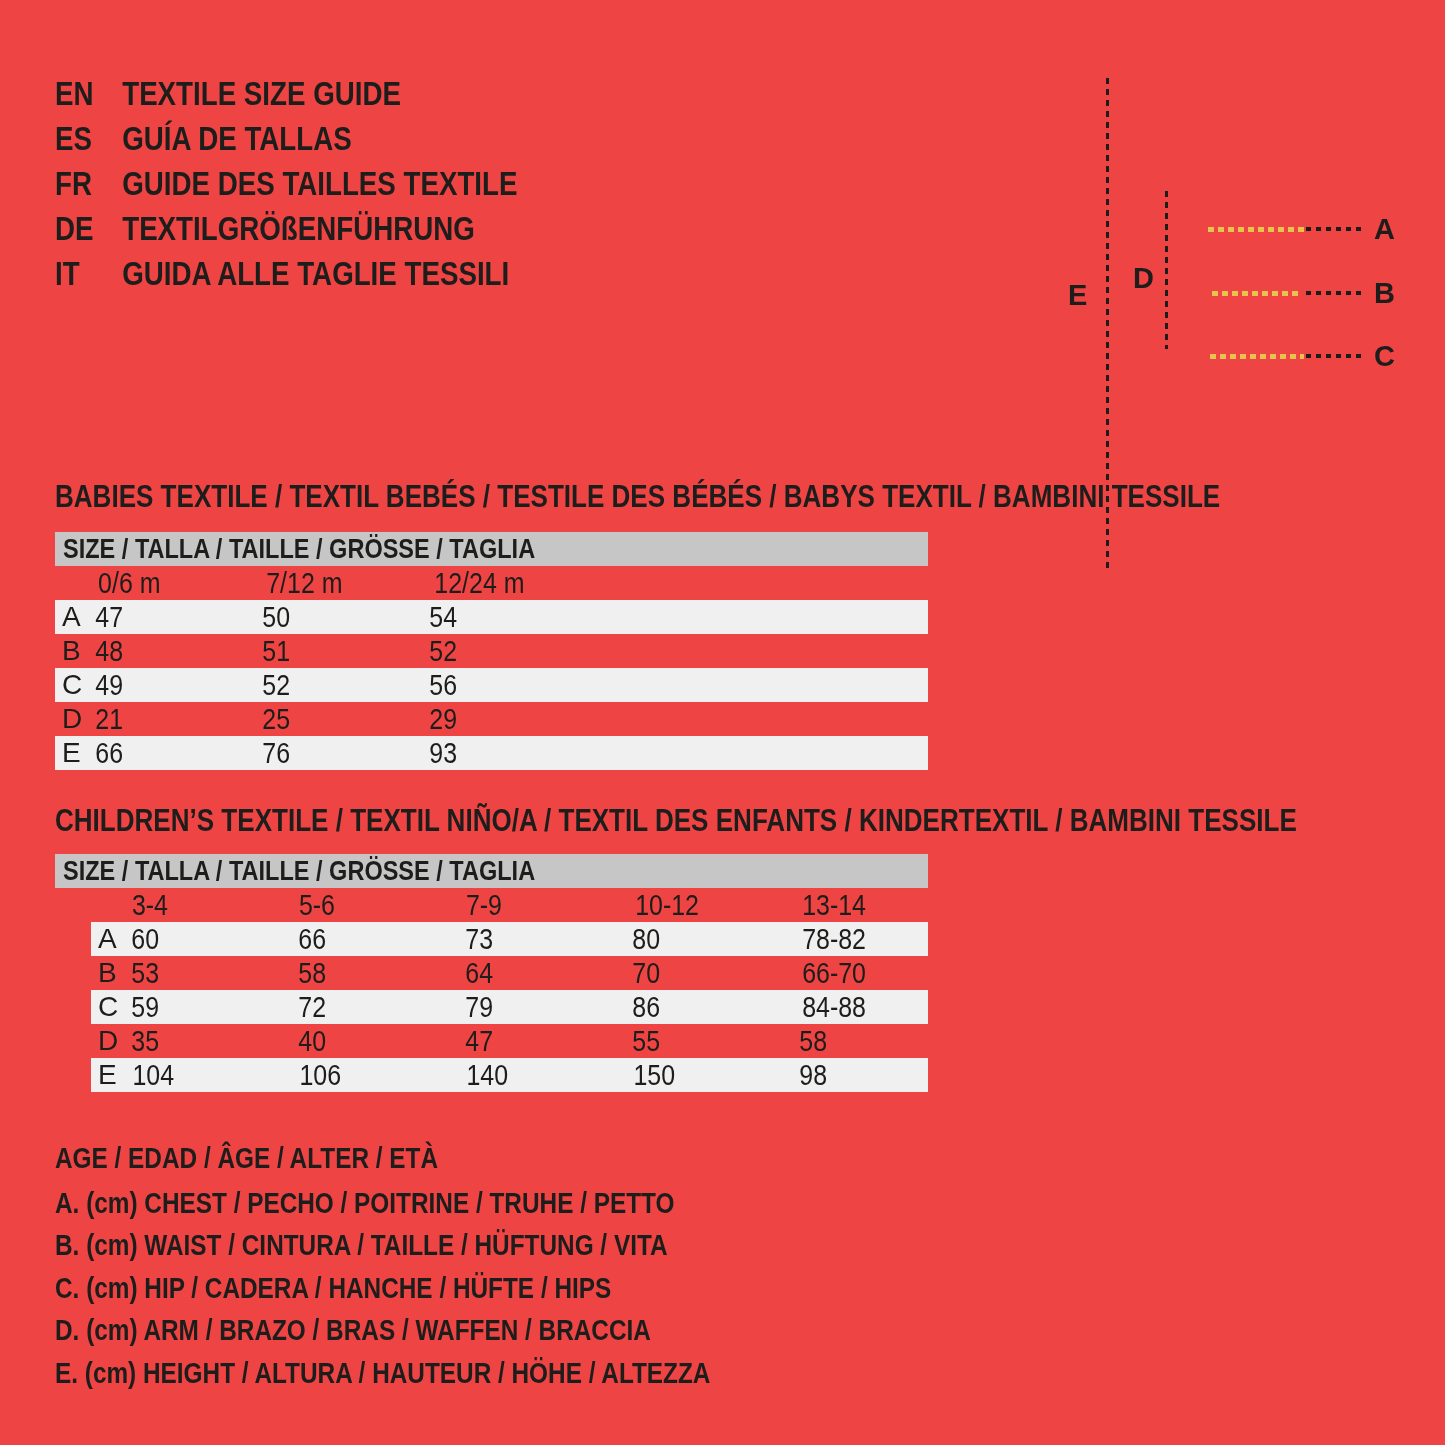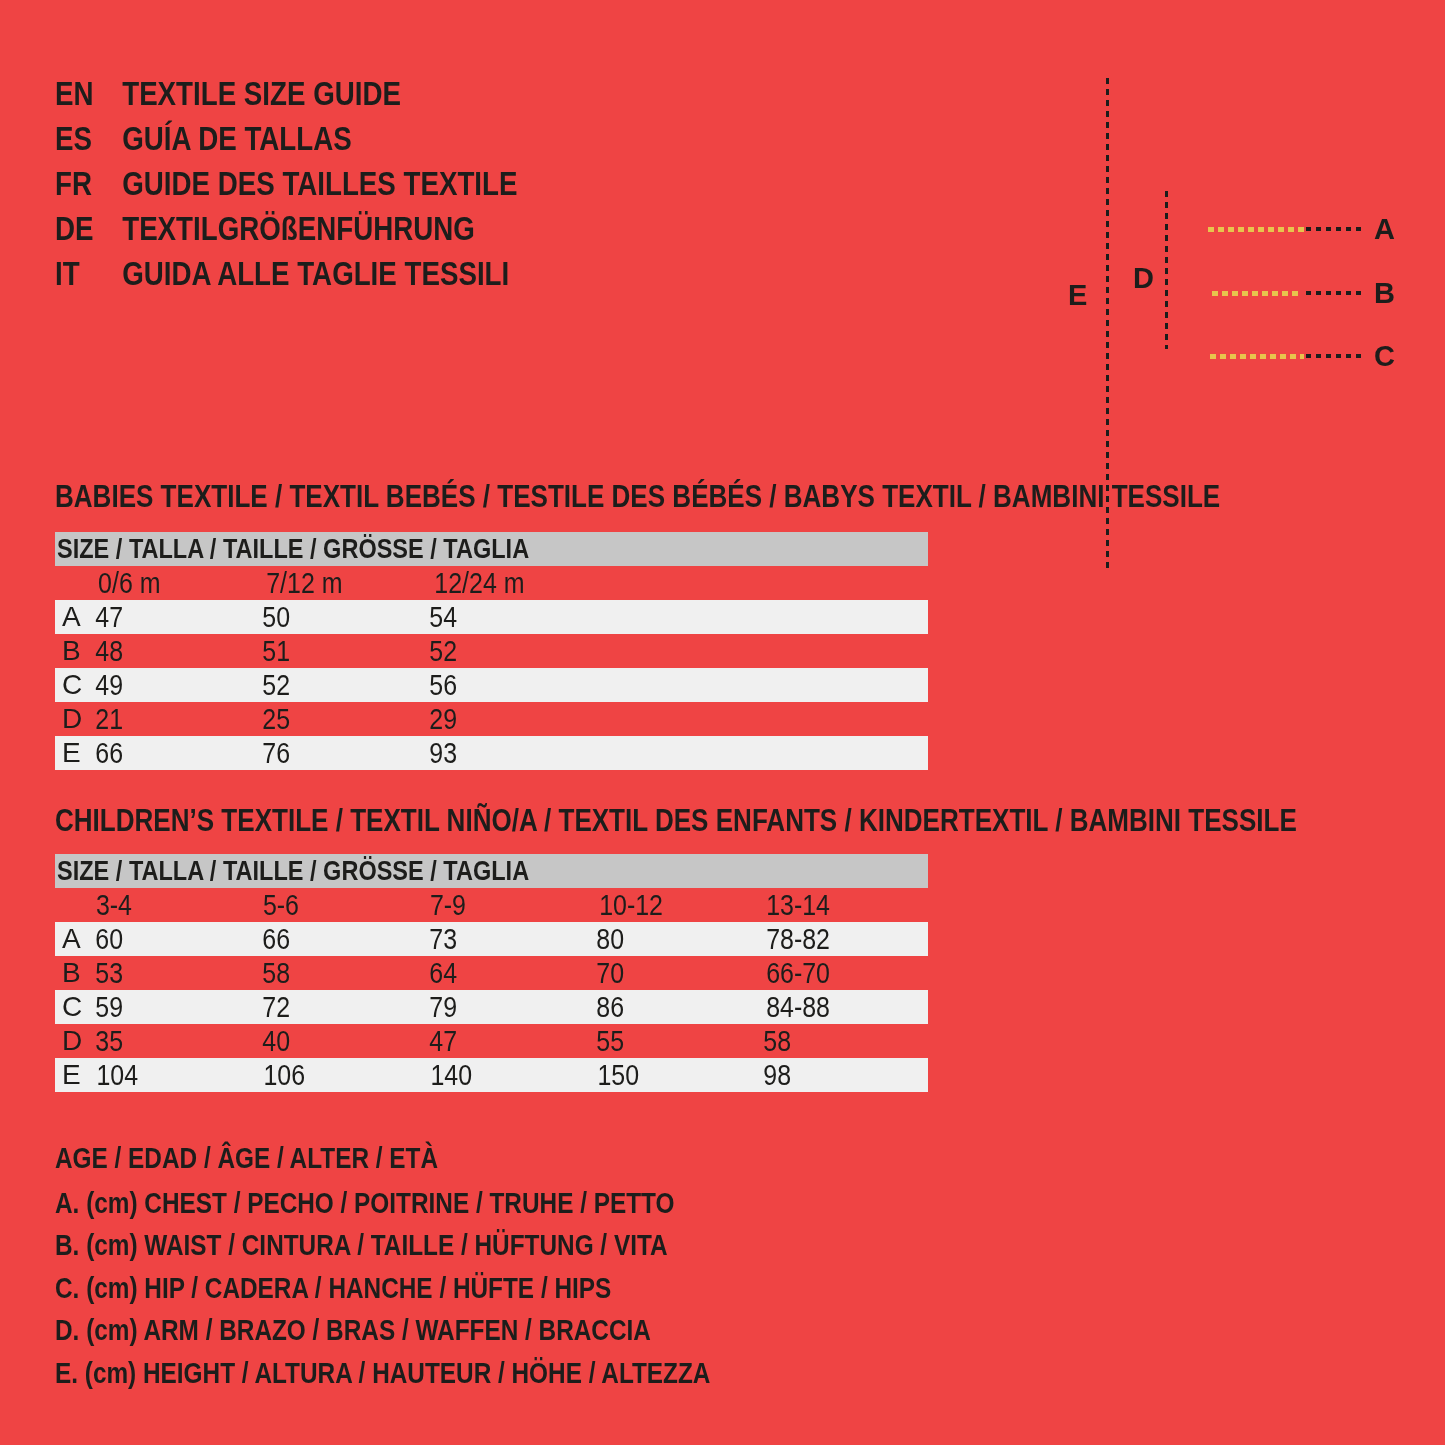--- a/index.html
+++ b/index.html
@@ -24,25 +24,25 @@
             background:repeating-linear-gradient(to bottom,#1d1d1b 0 6px,transparent 6px 11px); }
   .h-dots-yellow { position:absolute; height:5px;
             background:repeating-linear-gradient(to right,#e8c44d 0 6px,transparent 6px 10px); }
   .h-dots-black { position:absolute; height:4px;
             background:repeating-linear-gradient(to right,#1d1d1b 0 5px,transparent 5px 10px); }
   .m-label { position:absolute; font-size:29px; font-weight:700; line-height:28px; }
 
   
   .section-heading { position:absolute; left:55px; font-size:31px; font-weight:700; line-height:30px; }
   .size-table { position:absolute; left:55px; width:873px; }
-  .size-bar { height:34px; background:#c6c6c6; display:flex; align-items:center; padding-left:2px;
+  .size-bar { height:34px; background:#c6c6c6; display:flex; align-items:center; padding-left:8px;
               font-size:28px; font-weight:700; }
   .grid-row { display:grid; height:34px; align-items:center; font-size:29px; font-weight:400; }
   .grid-babies { grid-template-columns:38px 167px 167px 167px auto; }
-  .grid-children { grid-template-columns:38px 167px 167px 167px 167px 167px auto; }
+  .grid-children { grid-template-columns:38px 167px 167px 167px 167px 167px auto;margin-left:36px; }
   .stripe { background:#f0f0f0; }
   .cell { text-align:left; }
   .rowlab { text-align:left; padding-left:7px; font-size:28px; }
 
   
   .legend-line { position:absolute; left:55px; font-size:29px; font-weight:700; line-height:30px; }
 </style>
 </head>
 <body>
 

